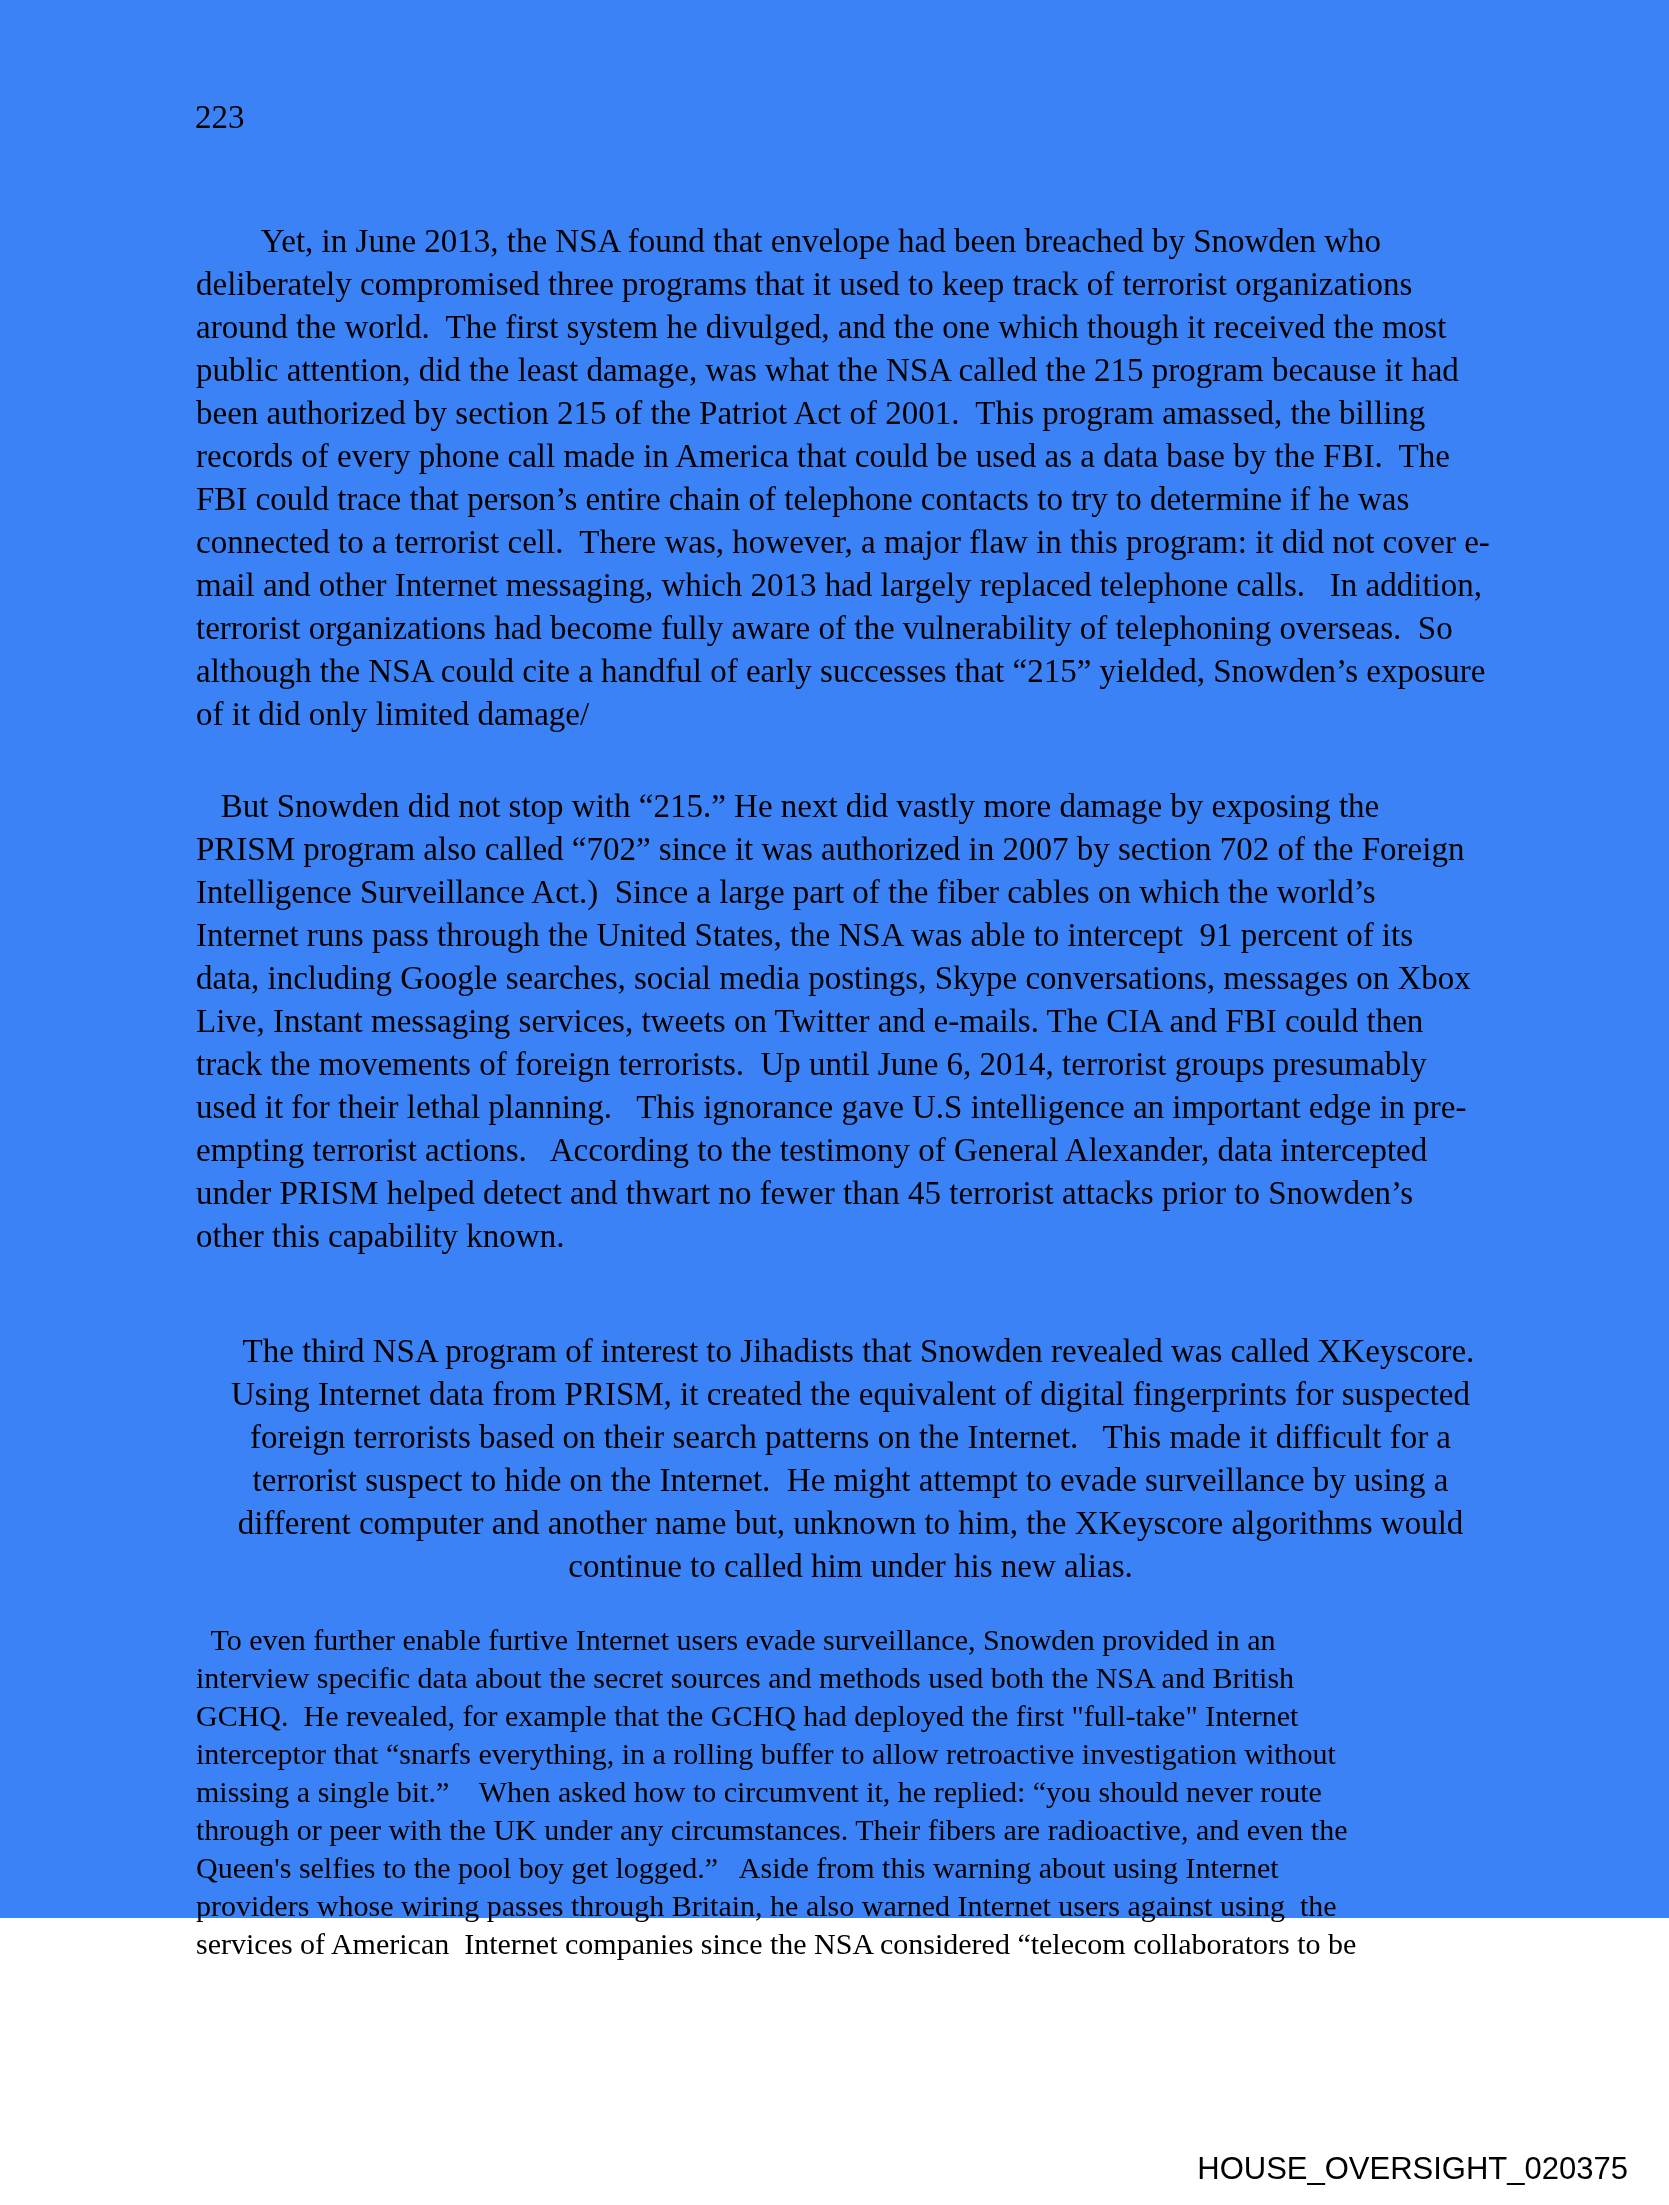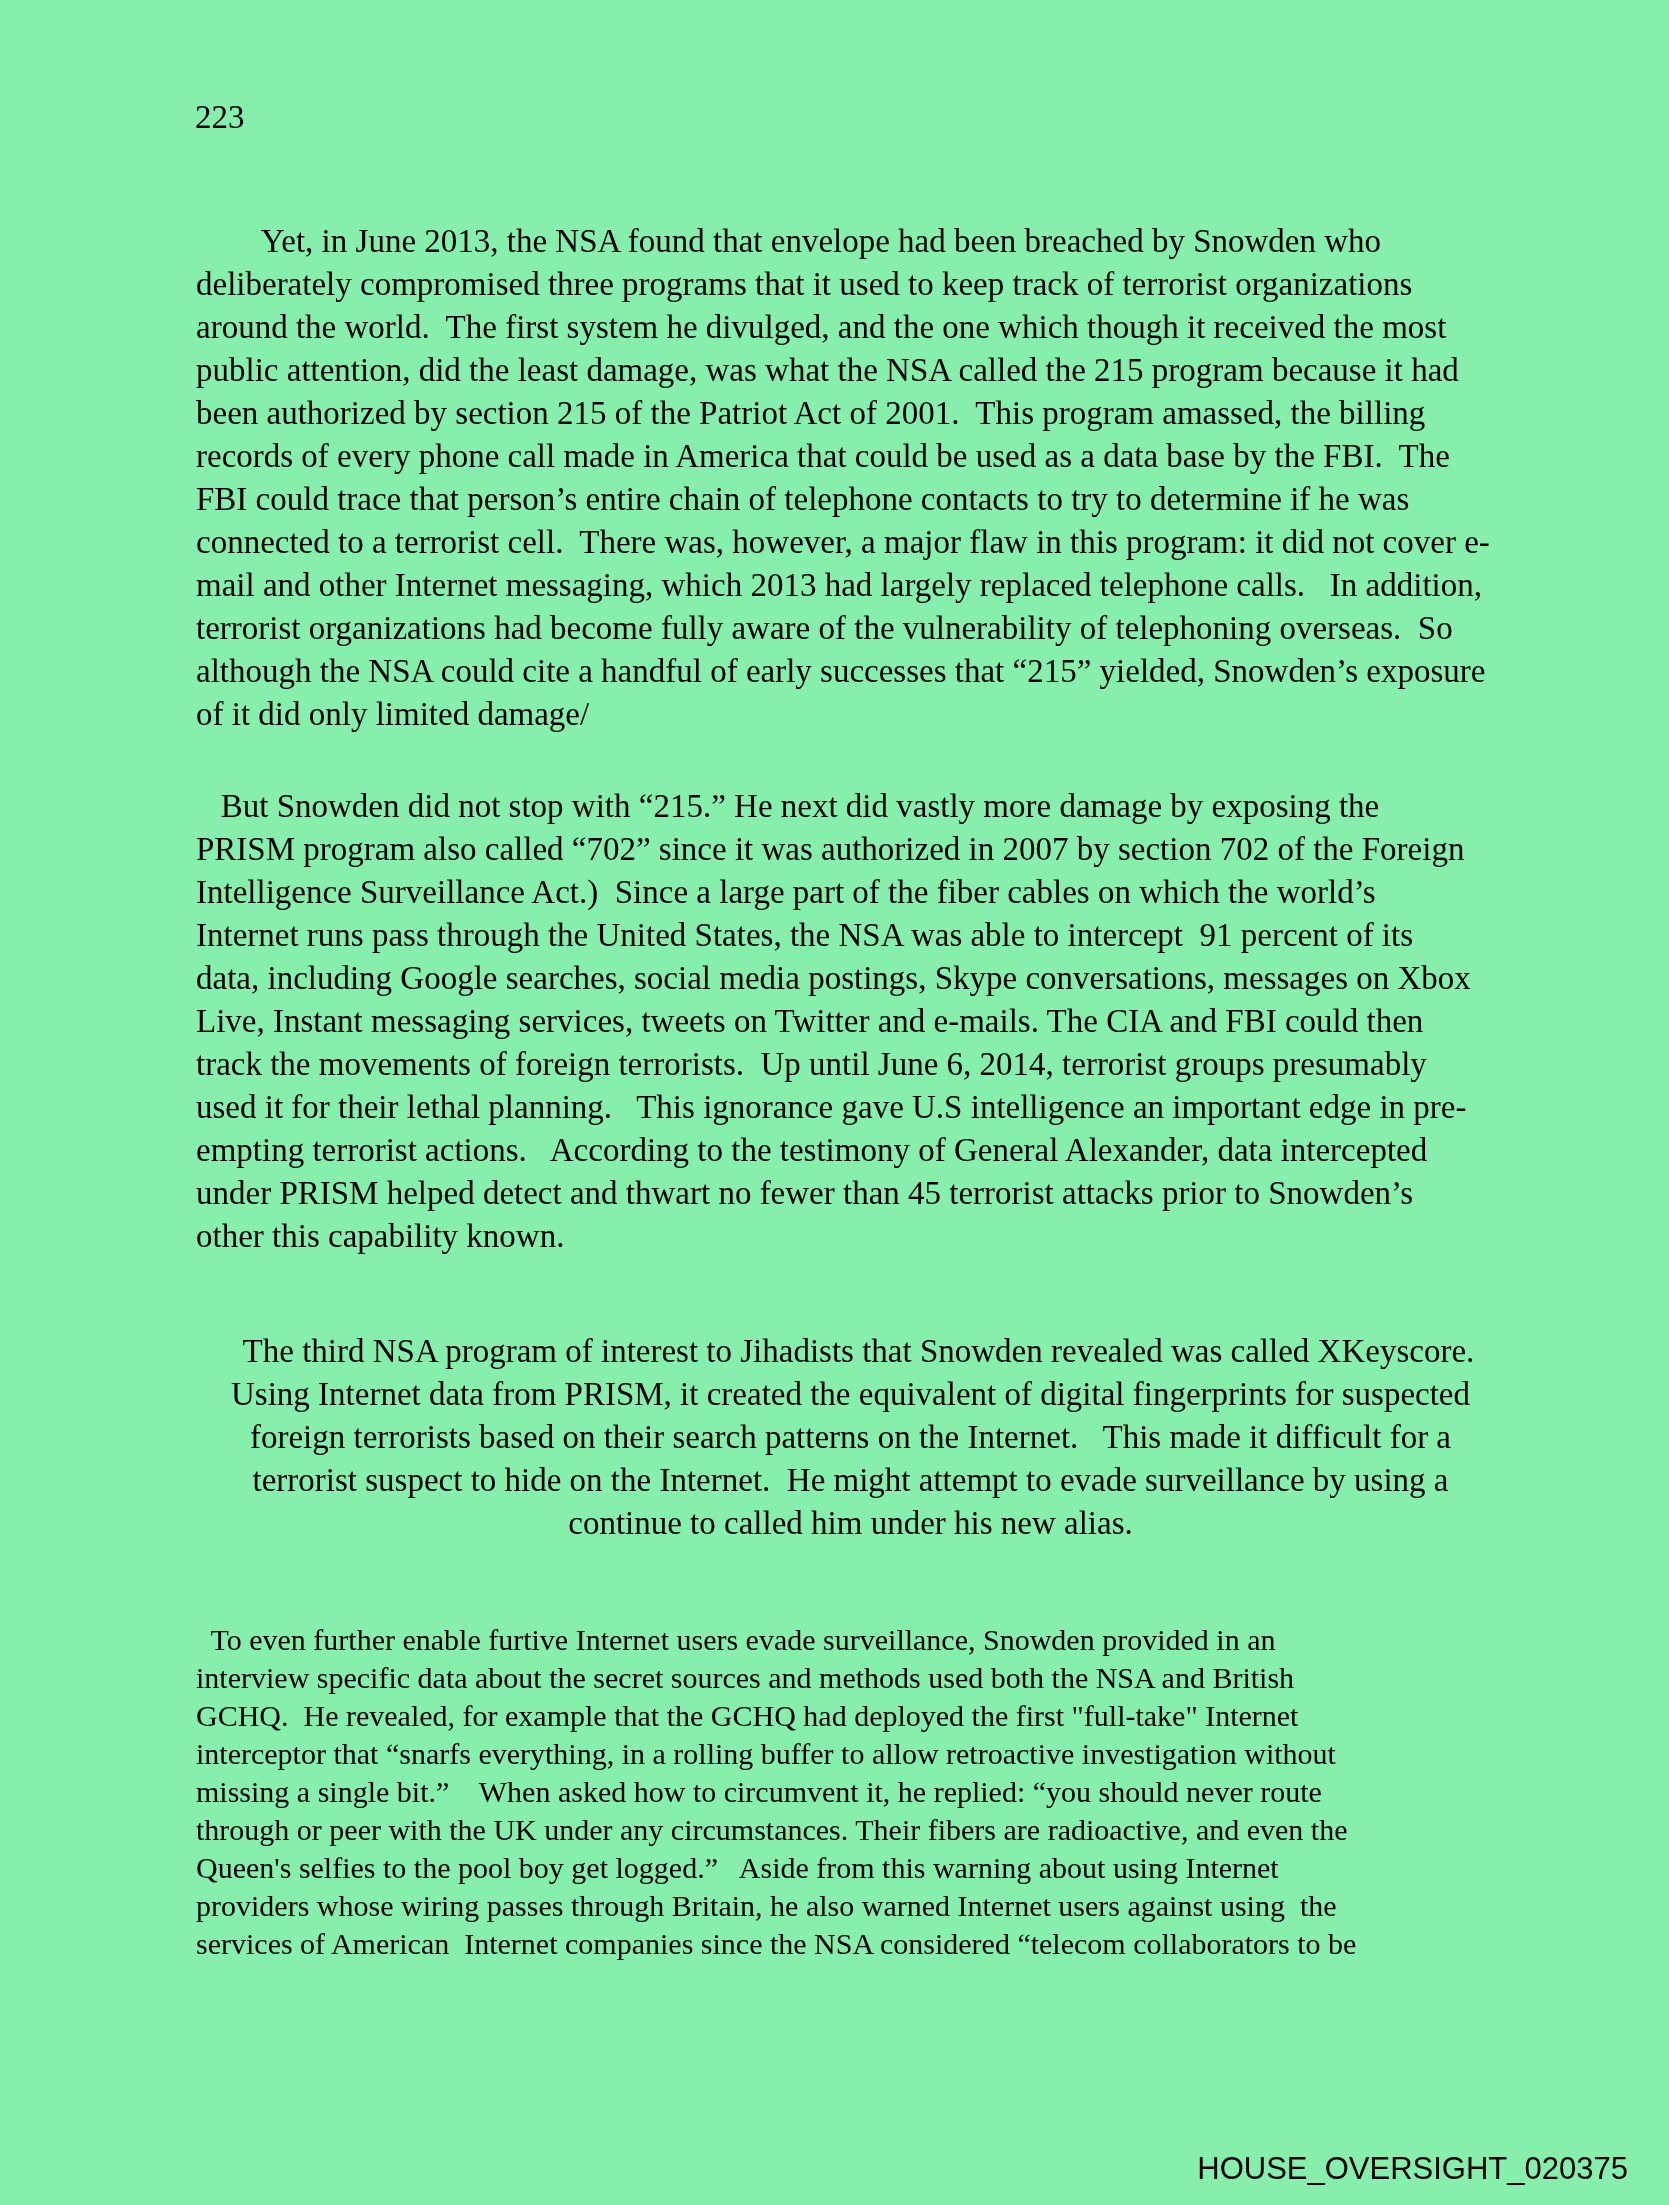--- a/index.html
+++ b/index.html
@@ -1,17 +1,17 @@
 <!DOCTYPE html>
 <html style="font-size:10.5px"><head>
 <meta charset="utf-8">
 <style>
   html, body { margin: 0; padding: 0; background: #ffffff; }
   body { width: 1669px; height: 2205px; position: relative; overflow: hidden; }
-  .page { position: absolute; left: 0; top: 0; width: 1669px; height: 2205px; background: #86efac; color: #000000; }
+  .page { position: absolute; left: 0; top: 0; width: 1669px; height: 1918px; background: #3b82f6; color: #000000; }
   .page-number {
     position: absolute; left: 195px; top: 98px;
     font-family: "Liberation Serif", "DejaVu Serif", serif;
     font-size: 33px; line-height: 39px; white-space: nowrap;
   }
   .para {
     position: absolute; left: 196px; width: 1309px;
     font-family: "Liberation Serif", "DejaVu Serif", serif;
     color: #000000;
   }
@@ -62,20 +62,21 @@
     <span class="line">empting terrorist actions.   According to the testimony of General Alexander, data intercepted</span>
     <span class="line">under PRISM helped detect and thwart no fewer than 45 terrorist attacks prior to Snowden’s</span>
     <span class="line">other this capability known.</span>
   </div>
 
   <div class="para p-double" id="p3">
     <span class="line">  The third NSA program of interest to Jihadists that Snowden revealed was called XKeyscore.</span>
     <span class="line">Using Internet data from PRISM, it created the equivalent of digital fingerprints for suspected</span>
     <span class="line">foreign terrorists based on their search patterns on the Internet.   This made it difficult for a</span>
     <span class="line">terrorist suspect to hide on the Internet.  He might attempt to evade surveillance by using a</span>
+    <span class="line">different computer and another name but, unknown to him, the XKeyscore algorithms would</span>
     <span class="line">continue to called him under his new alias.</span>
   </div>
 
   <div class="para p-single" id="p4">
     <span class="line">  To even further enable furtive Internet users evade surveillance, Snowden provided in an</span>
     <span class="line">interview specific data about the secret sources and methods used both the NSA and British</span>
     <span class="line">GCHQ.  He revealed, for example that the GCHQ had deployed the first "full-take" Internet</span>
     <span class="line">interceptor that “snarfs everything, in a rolling buffer to allow retroactive investigation without</span>
     <span class="line">missing a single bit.”    When asked how to circumvent it, he replied: “you should never route</span>
     <span class="line">through or peer with the UK under any circumstances. Their fibers are radioactive, and even the</span>

